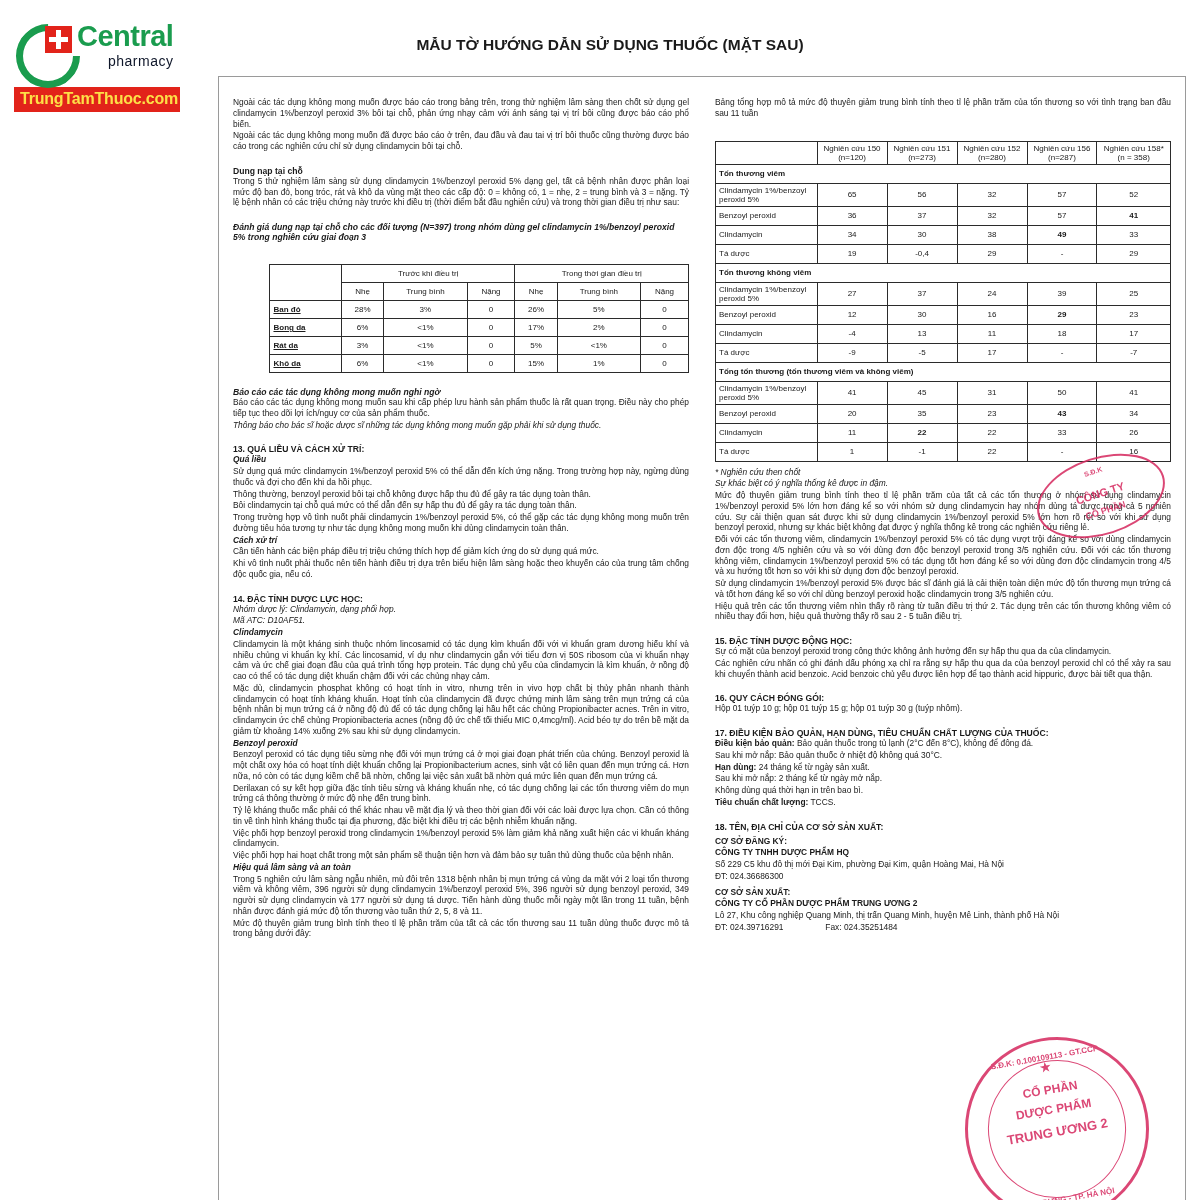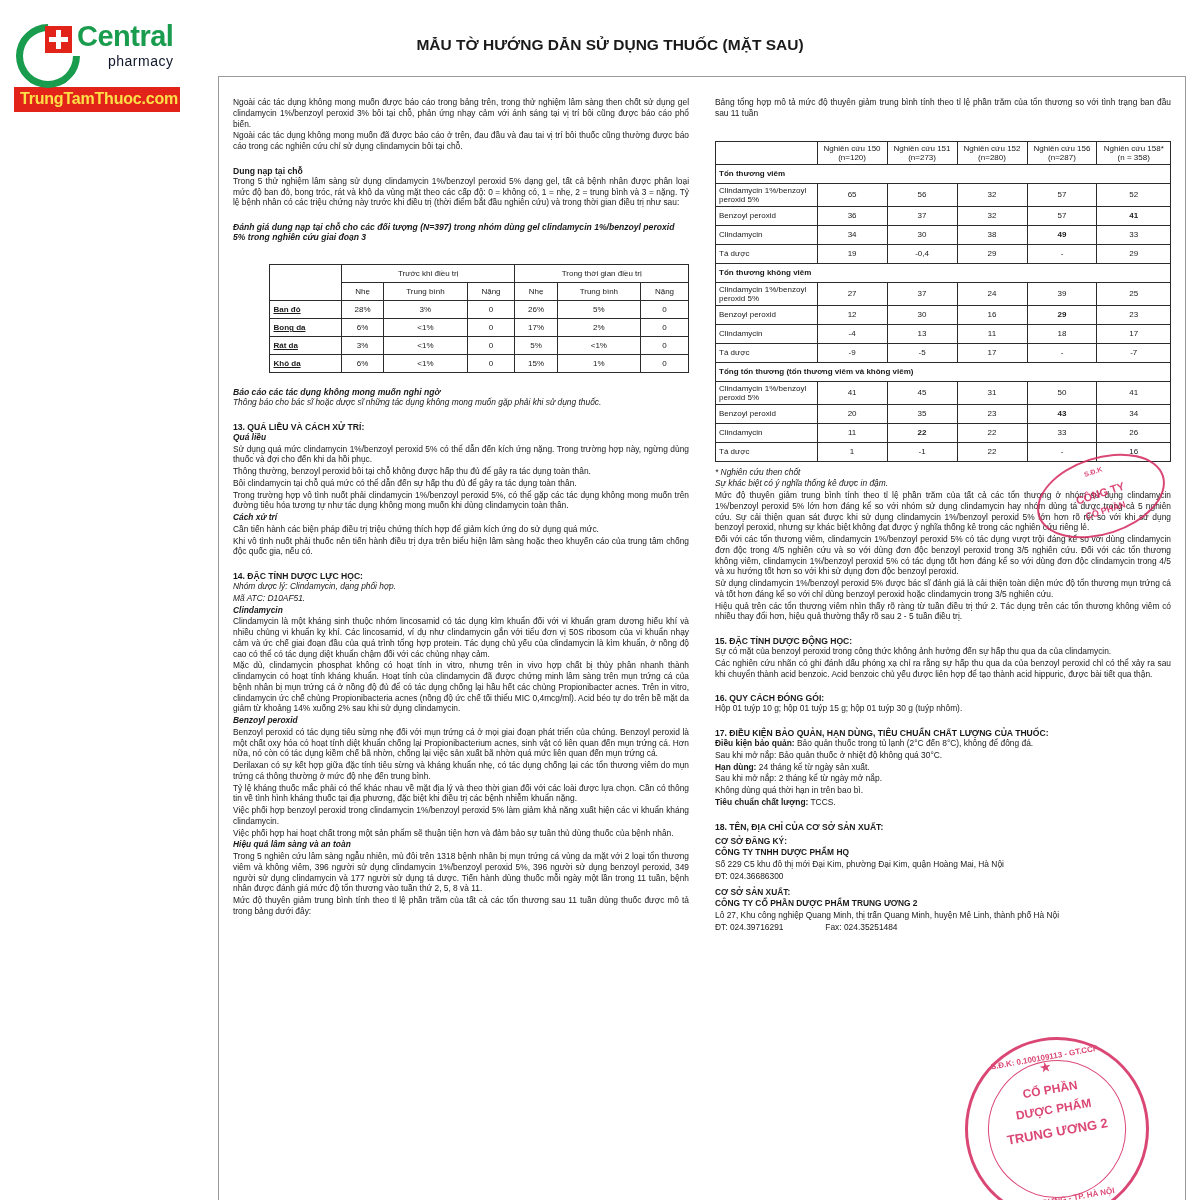--- a/index.html
+++ b/index.html
@@ -165,20 +165,21 @@
             <td>0</td>
             <td>15%</td>
             <td>1%</td>
             <td>0</td>
           </tr>
         </tbody>
           </table>
       </div>
 
       <div class="sec bi">Báo cáo các tác dụng không mong muốn nghi ngờ</div>
+      <div class="tx">Báo cáo các tác dụng không mong muốn sau khi cấp phép lưu hành sản phẩm thuốc là rất quan trọng. Điều này cho phép tiếp tục theo dõi lợi ích/nguy cơ của sản phẩm thuốc.</div>
       <div class="tx i">Thông báo cho bác sĩ hoặc dược sĩ những tác dụng không mong muốn gặp phải khi sử dụng thuốc.</div>
       <div class="sec">13. QUÁ LIỀU VÀ CÁCH XỬ TRÍ:</div>
       <div class="tx bi">Quá liều</div>
       <div class="tx">Sử dụng quá mức clindamycin 1%/benzoyl peroxid 5% có thể dẫn đến kích ứng nặng. Trong trường hợp này, ngừng dùng thuốc và đợi cho đến khi da hồi phục.</div>
       <div class="tx">Thông thường, benzoyl peroxid bôi tại chỗ không được hấp thu đủ để gây ra tác dụng toàn thân.</div>
       <div class="tx">Bôi clindamycin tại chỗ quá mức có thể dẫn đến sự hấp thu đủ để gây ra tác dụng toàn thân.</div>
       <div class="tx">Trong trường hợp vô tình nuốt phải clindamycin 1%/benzoyl peroxid 5%, có thể gặp các tác dụng không mong muốn trên đường tiêu hóa tương tự như tác dụng không mong muốn khi dùng clindamycin toàn thân.</div>
       <div class="tx bi">Cách xử trí</div>
       <div class="tx">Cần tiến hành các biện pháp điều trị triệu chứng thích hợp để giảm kích ứng do sử dụng quá mức.</div>
       <div class="tx">Khi vô tình nuốt phải thuốc nên tiến hành điều trị dựa trên biểu hiện lâm sàng hoặc theo khuyến cáo của trung tâm chống độc quốc gia, nếu có.</div>

